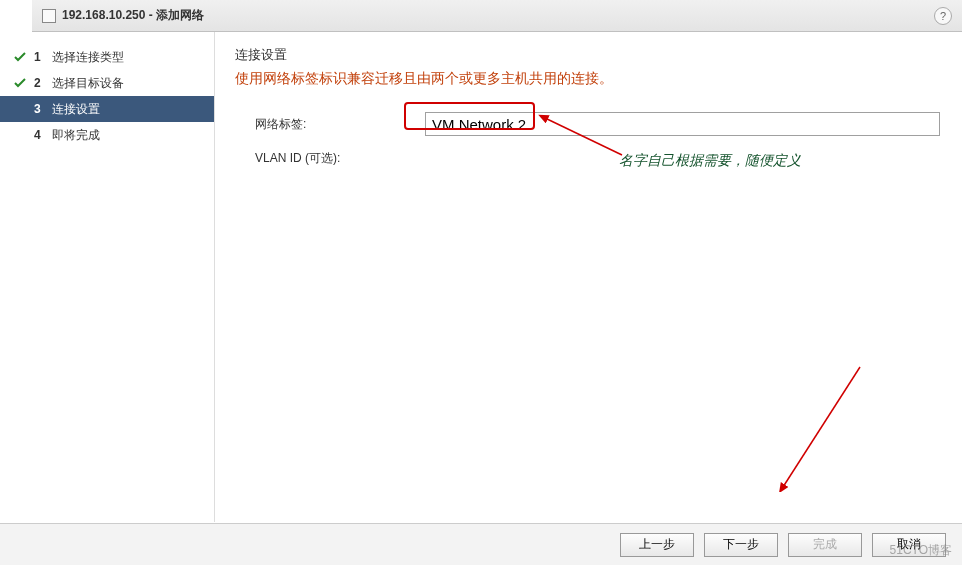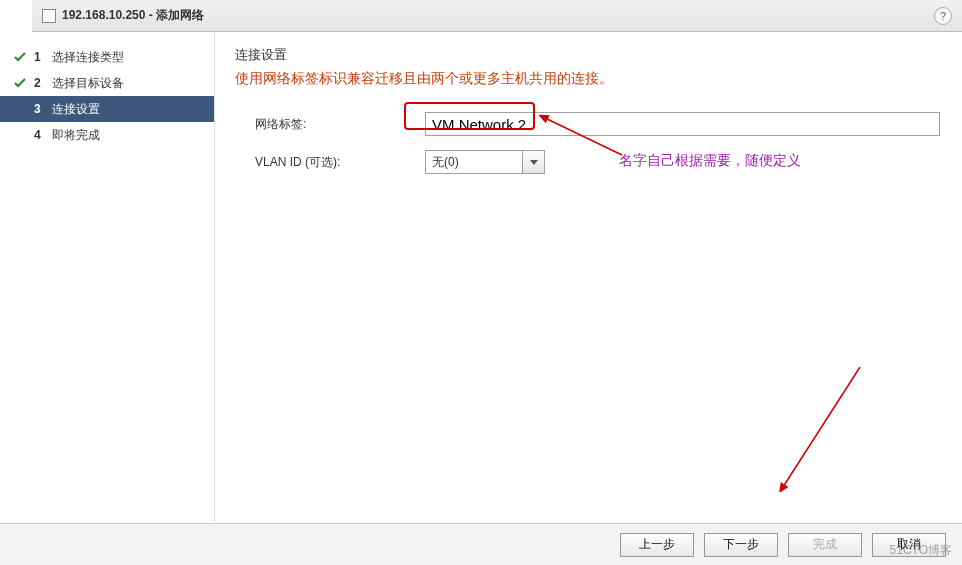--- a/index.html
+++ b/index.html
@@ -107,22 +107,23 @@
       display: flex; align-items: center; justify-content: center;
     }
     .dropdown-arrow::after {
       content: "";
       border-left: 4px solid transparent;
       border-right: 4px solid transparent;
       border-top: 5px solid #555;
     }
     .annotation {
       position: absolute;
-      color: #a21caf;
+      color: #14532d;
       font-size: 14px;
+      font-style: italic;
     }
     .arrow-svg { position: absolute; pointer-events: none; }
     .footer {
       position: absolute;
       bottom: 0; left: 0; right: 0;
       height: 42px;
       border-top: 1px solid #ccc;
       background: #f3f3f3;
       display: flex;
       align-items: center;
@@ -198,24 +199,20 @@
     <div class="section-title">连接设置</div>
     <div class="section-desc">使用网络标签标识兼容迁移且由两个或更多主机共用的连接。</div>
 
     <div class="form-row">
       <div class="form-label">网络标签:</div>
       <input class="text-input" type="text" value="VM Network 2" style="">
     </div>
 
     <div class="form-row">
       <div class="form-label">VLAN ID (可选):</div>
-      <div class="dropdown">
-        <div class="dropdown-value">无(0)</div>
-        <div class="dropdown-arrow"></div>
-      </div>
     </div>
 
     <div class="highlight-box" style="left:189px; top:70px; width:131px; height:28px;"></div>
 
     <svg class="arrow-svg" style="left:322px; top:78px; width:90px; height:50px;">
       <defs>
           <marker id="ah1" markerWidth="8" markerHeight="8" refX="2" refY="3" orient="auto">
             <path d="M0,0 L0,6 L7,3 z" fill="#d00000"></path>
           </marker>
         </defs>

